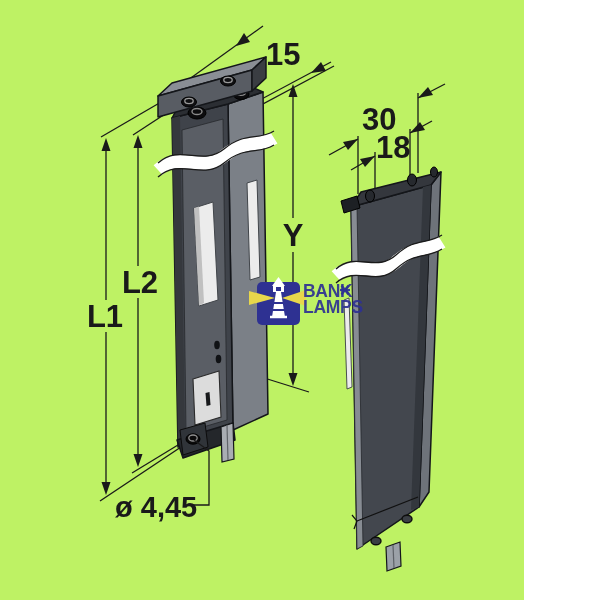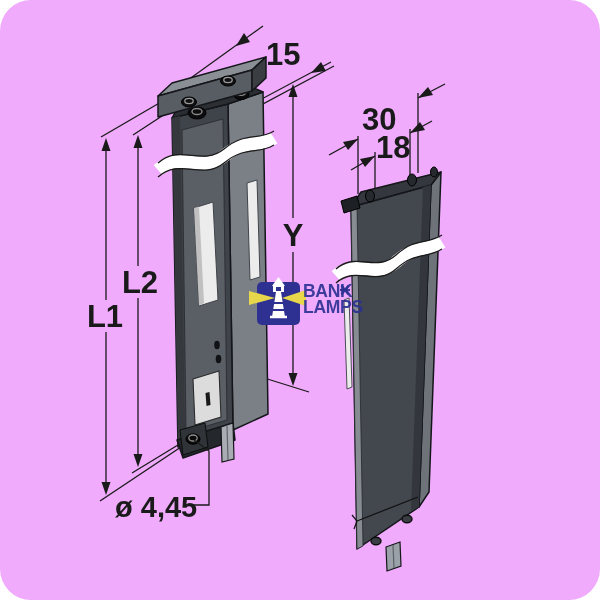--- a/index.html
+++ b/index.html
@@ -1,17 +1,17 @@
 <!DOCTYPE html>
 <html><head>
 <meta charset="utf-8">
 <style>
   html,body{margin:0;padding:0;background:#fff;}
-  .stage{width:600px;height:600px;background:#f0abfc;position:relative;overflow:hidden;
-         font-family:"Liberation Sans",sans-serif;border-radius:31px;}
+  .stage{width:524px;height:600px;background:#bef264;position:relative;overflow:hidden;
+         font-family:"Liberation Sans",sans-serif;}
   svg{display:block;}
   .dim-text{font:700 31px "Liberation Sans",sans-serif;fill:#1a1a1a;}
   .dim-text-small{font:700 29px "Liberation Sans",sans-serif;fill:#1a1a1a;}
   .logo-text{font:700 17.5px "Liberation Sans",sans-serif;letter-spacing:-0.3px;}
   .edge{stroke:#14161a;stroke-width:1.5;stroke-linejoin:round;}
 </style>
 </head>
 <body>
 
 <div class="stage">

